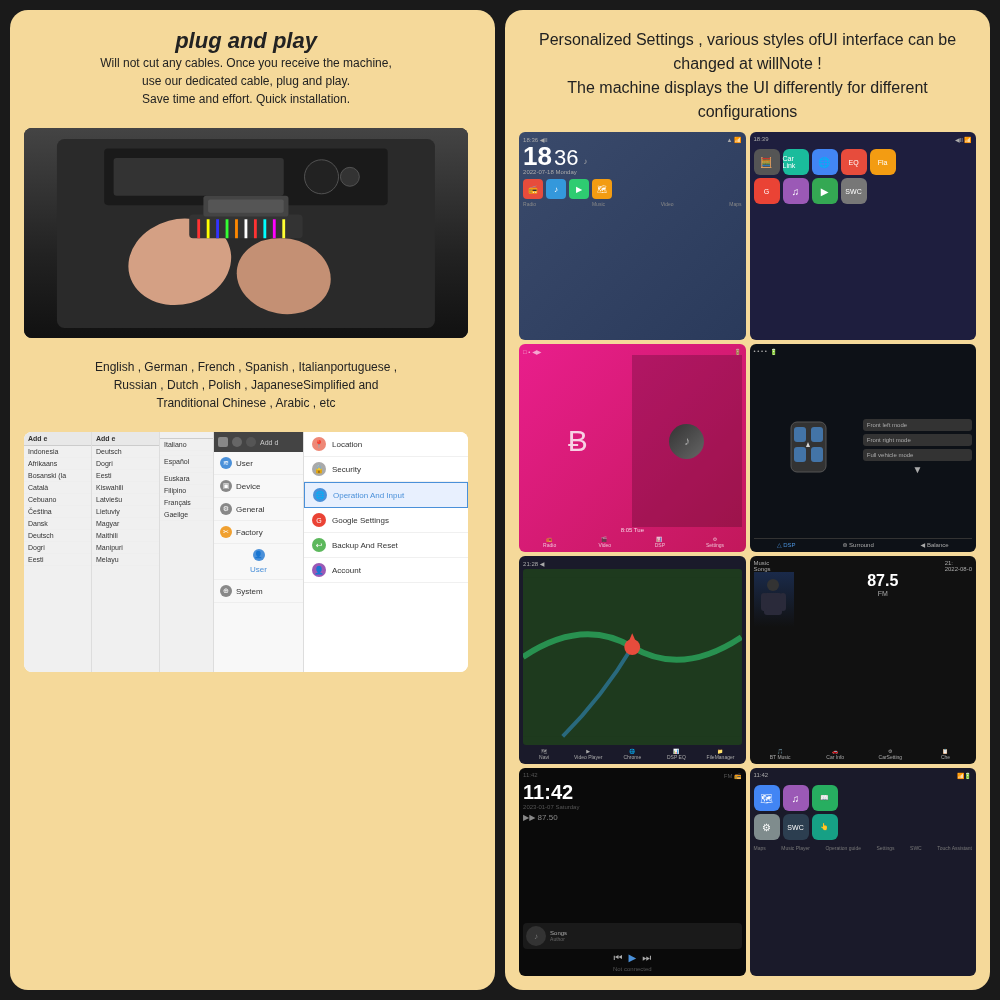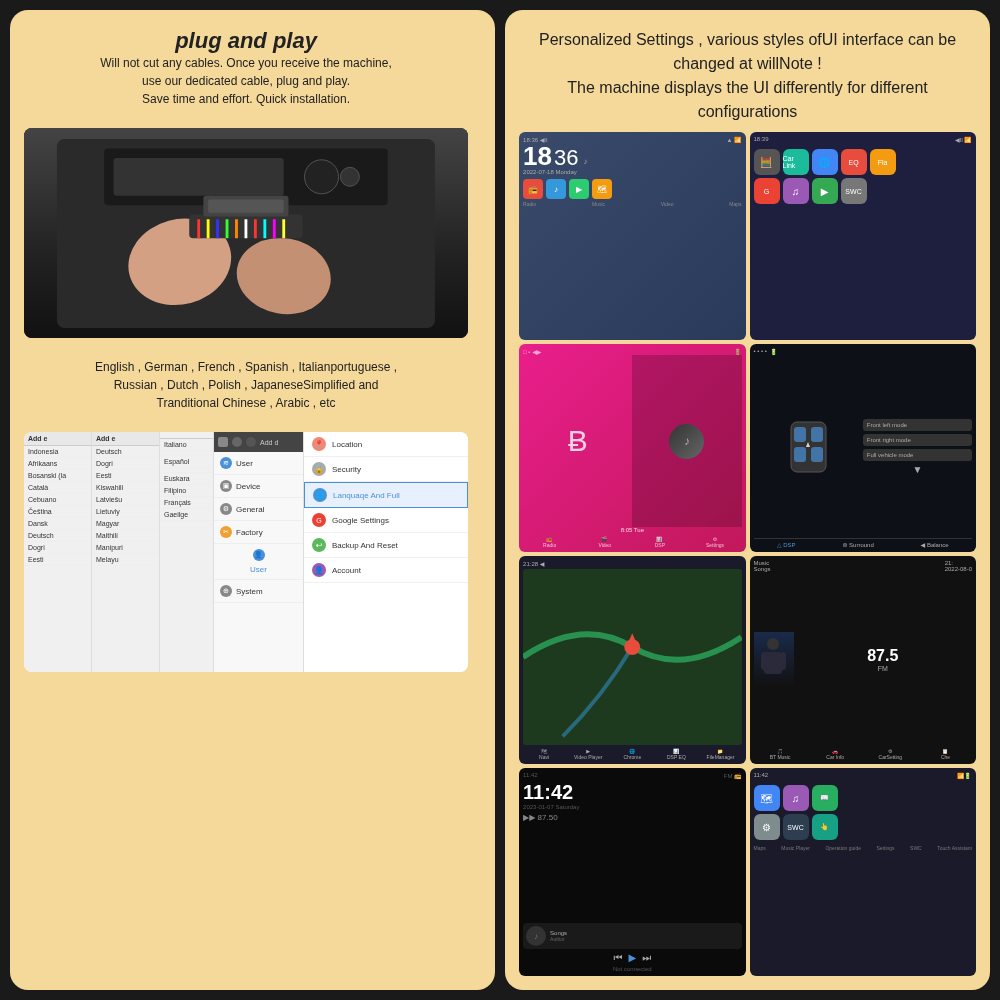--- a/index.html
+++ b/index.html
@@ -456,21 +456,21 @@
         <div class="detail-item">
           <div class="detail-icon" style="background:#e87;">📍</div>
           <span>Location</span>
         </div>
         <div class="detail-item">
           <div class="detail-icon" style="background:#aaa;">🔒</div>
           <span>Security</span>
         </div>
         <div class="detail-item highlighted">
           <div class="detail-icon" style="background:#4a90d9;color:#fff;">🌐</div>
-          <span>Lanquaqe And Full</span>
+          <span>Operation And Input</span>
         </div>
         <div class="detail-item">
           <div class="detail-icon" style="background:#ea4335;color:#fff;font-size:7px;">G</div>
           <span>Google Settings</span>
         </div>
         <div class="detail-item">
           <div class="detail-icon" style="background:#5cb85c;color:#fff;">↩</div>
           <span>Backup And Reset</span>
         </div>
         <div class="detail-item">
@@ -604,21 +604,21 @@
         <div style="font-size:5px;color:#aaa;text-align:center;flex:1;">📊<br>DSP EQ</div>
         <div style="font-size:5px;color:#aaa;text-align:center;flex:1;">📁<br>FileManager</div>
       </div>
     </div>
 
     <div class="ui-cell" style="background:#111;padding:4px;display:flex;flex-direction:column;">
       <div style="font-size:6px;color:#aaa;display:flex;justify-content:space-between;">
         <span>Music<br>Songs</span>
         <span>21:<br>2022-08-0</span>
       </div>
-      <div style="flex:1;display:flex;align-items:center;justify-content:space-between;">
+      <div style="flex:1;display:flex;align-items:flex-start;justify-content:space-between;">
         <div style="width:40px;height:55px;background:linear-gradient(180deg,#1a2a4a,#111);display:flex;align-items:center;justify-content:center;">
           <svg width="35" height="50" viewBox="0 0 35 50">
             <circle cx="17" cy="10" r="6" fill="#333"></circle>
             <rect x="8" y="18" width="18" height="22" rx="3" fill="#2a2a3a"></rect>
             <rect x="5" y="18" width="6" height="18" rx="3" fill="#2a2a3a"></rect>
             <rect x="24" y="18" width="6" height="18" rx="3" fill="#2a2a3a"></rect>
           </svg>
         </div>
         <div style="flex:1;display:flex;flex-direction:column;align-items:center;">
           <div style="font-size:16px;color:#fff;font-weight:bold;">87.5</div>

